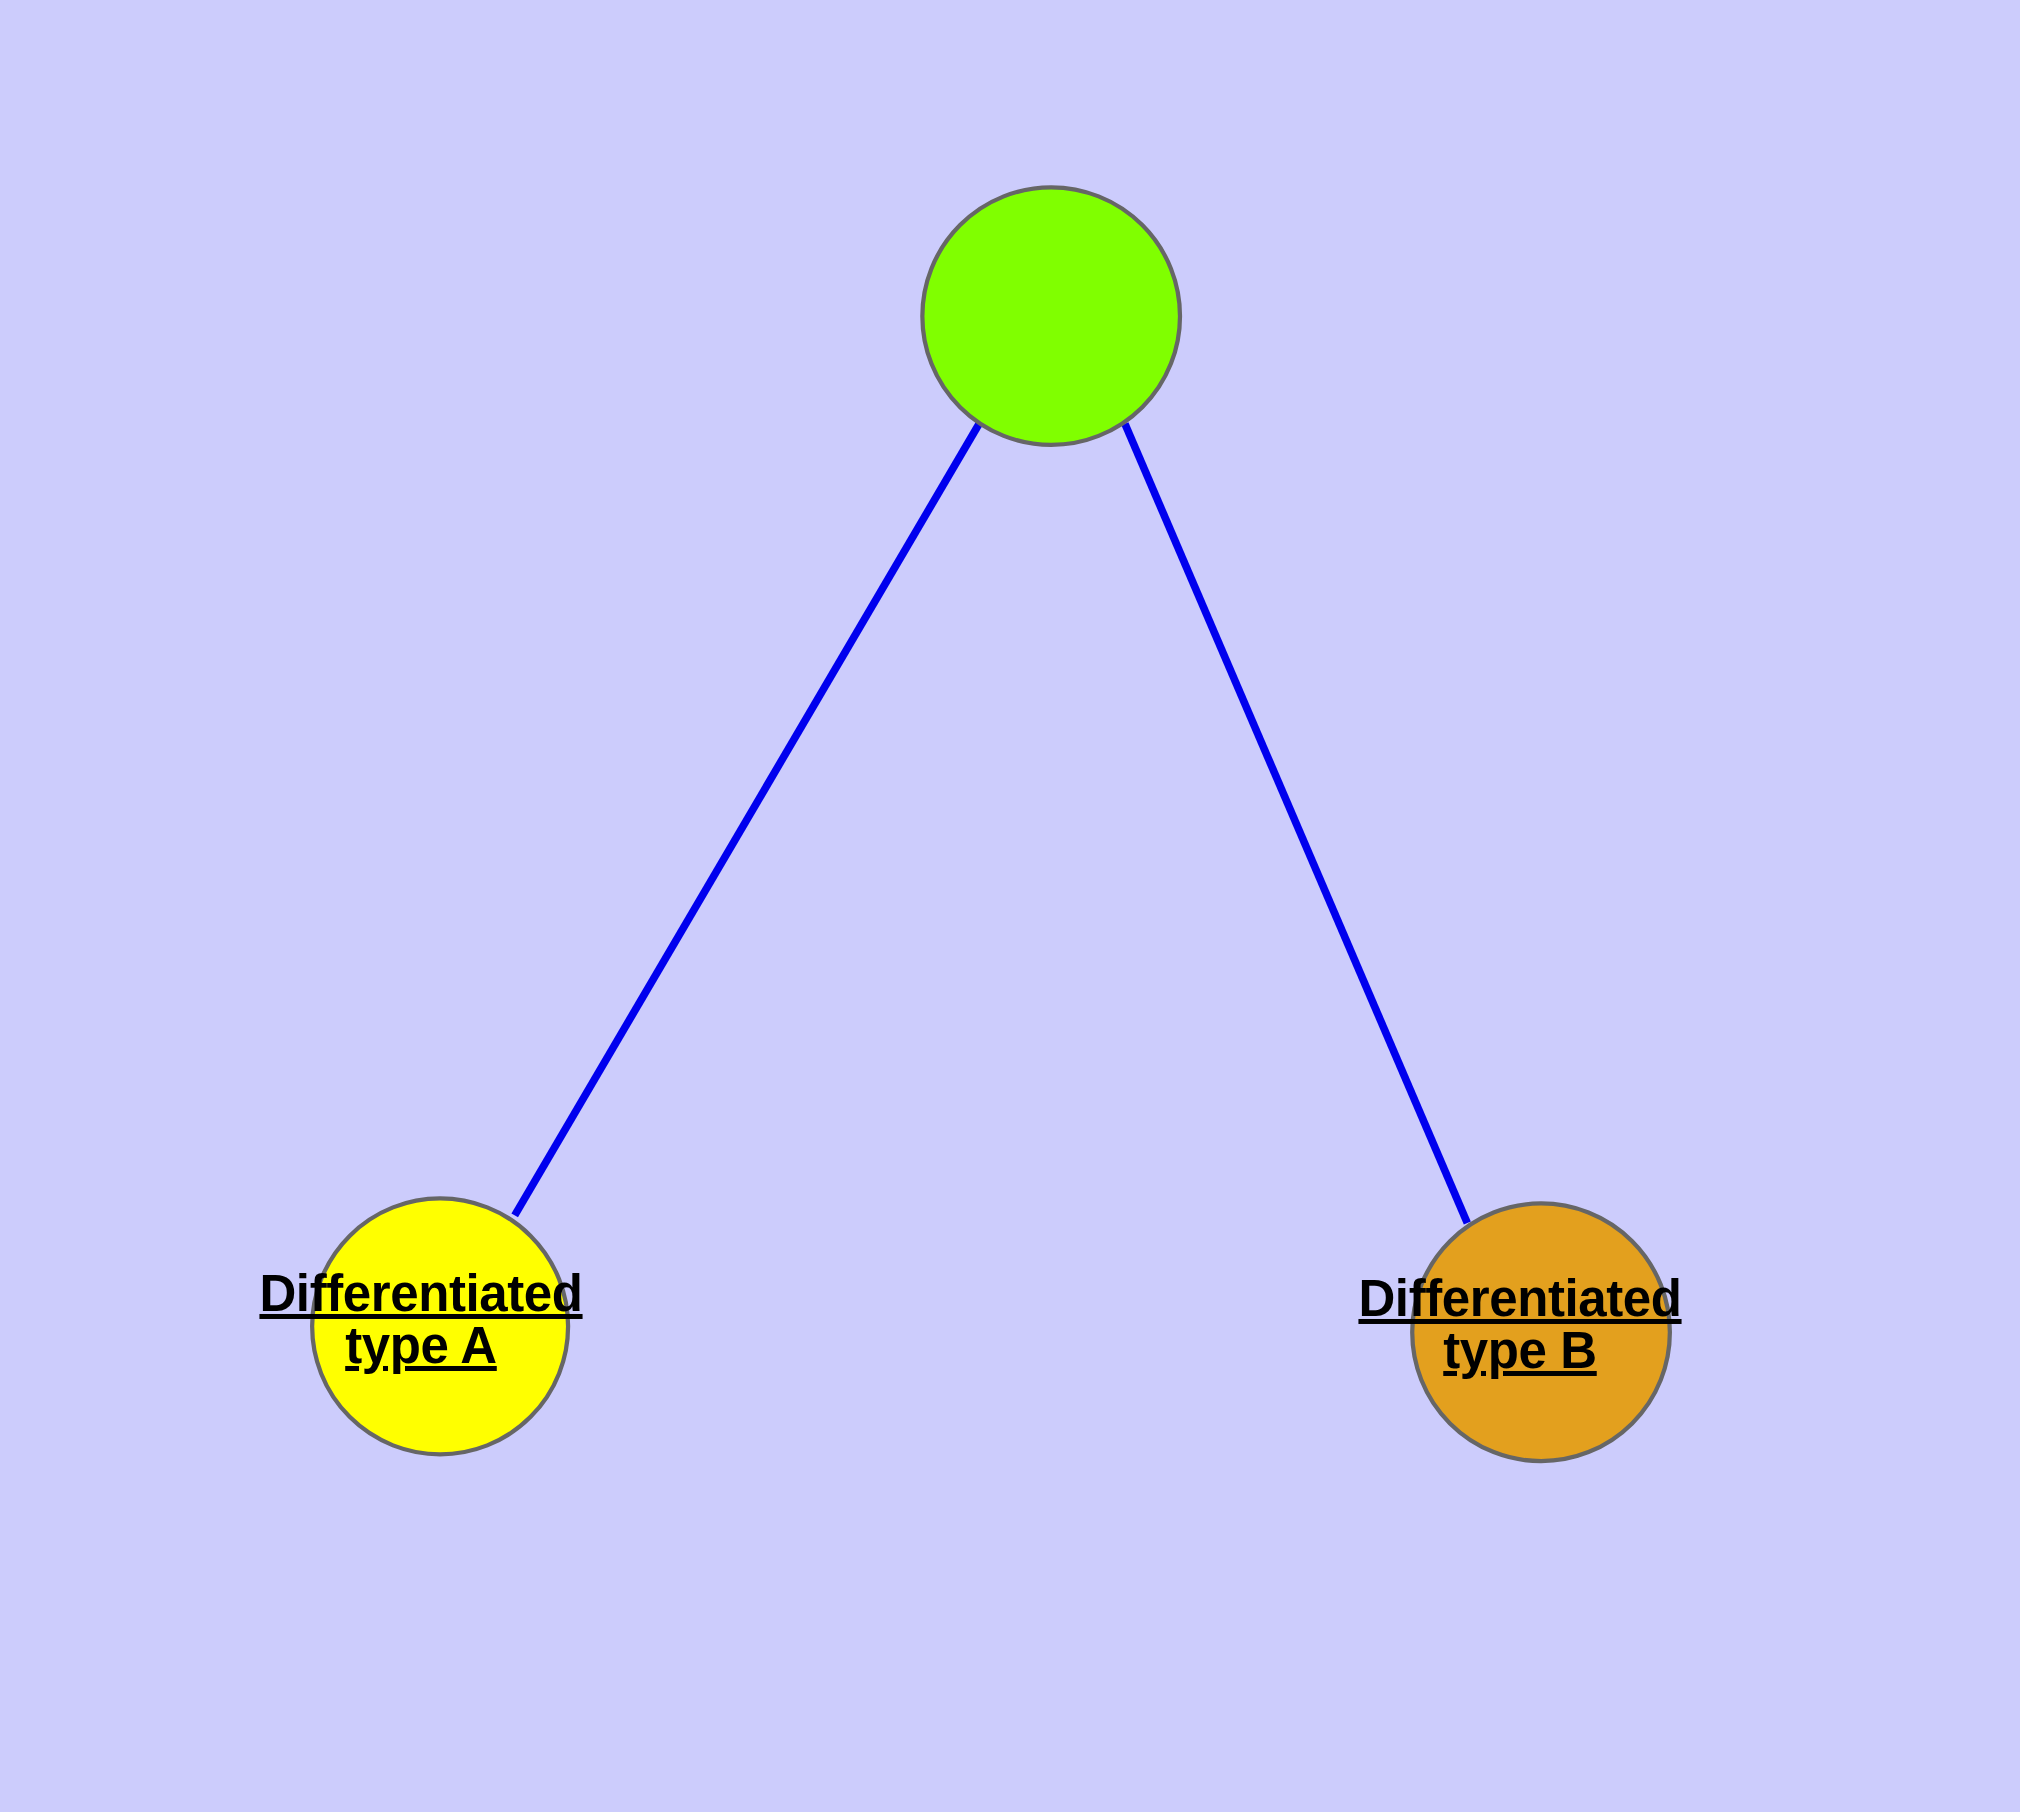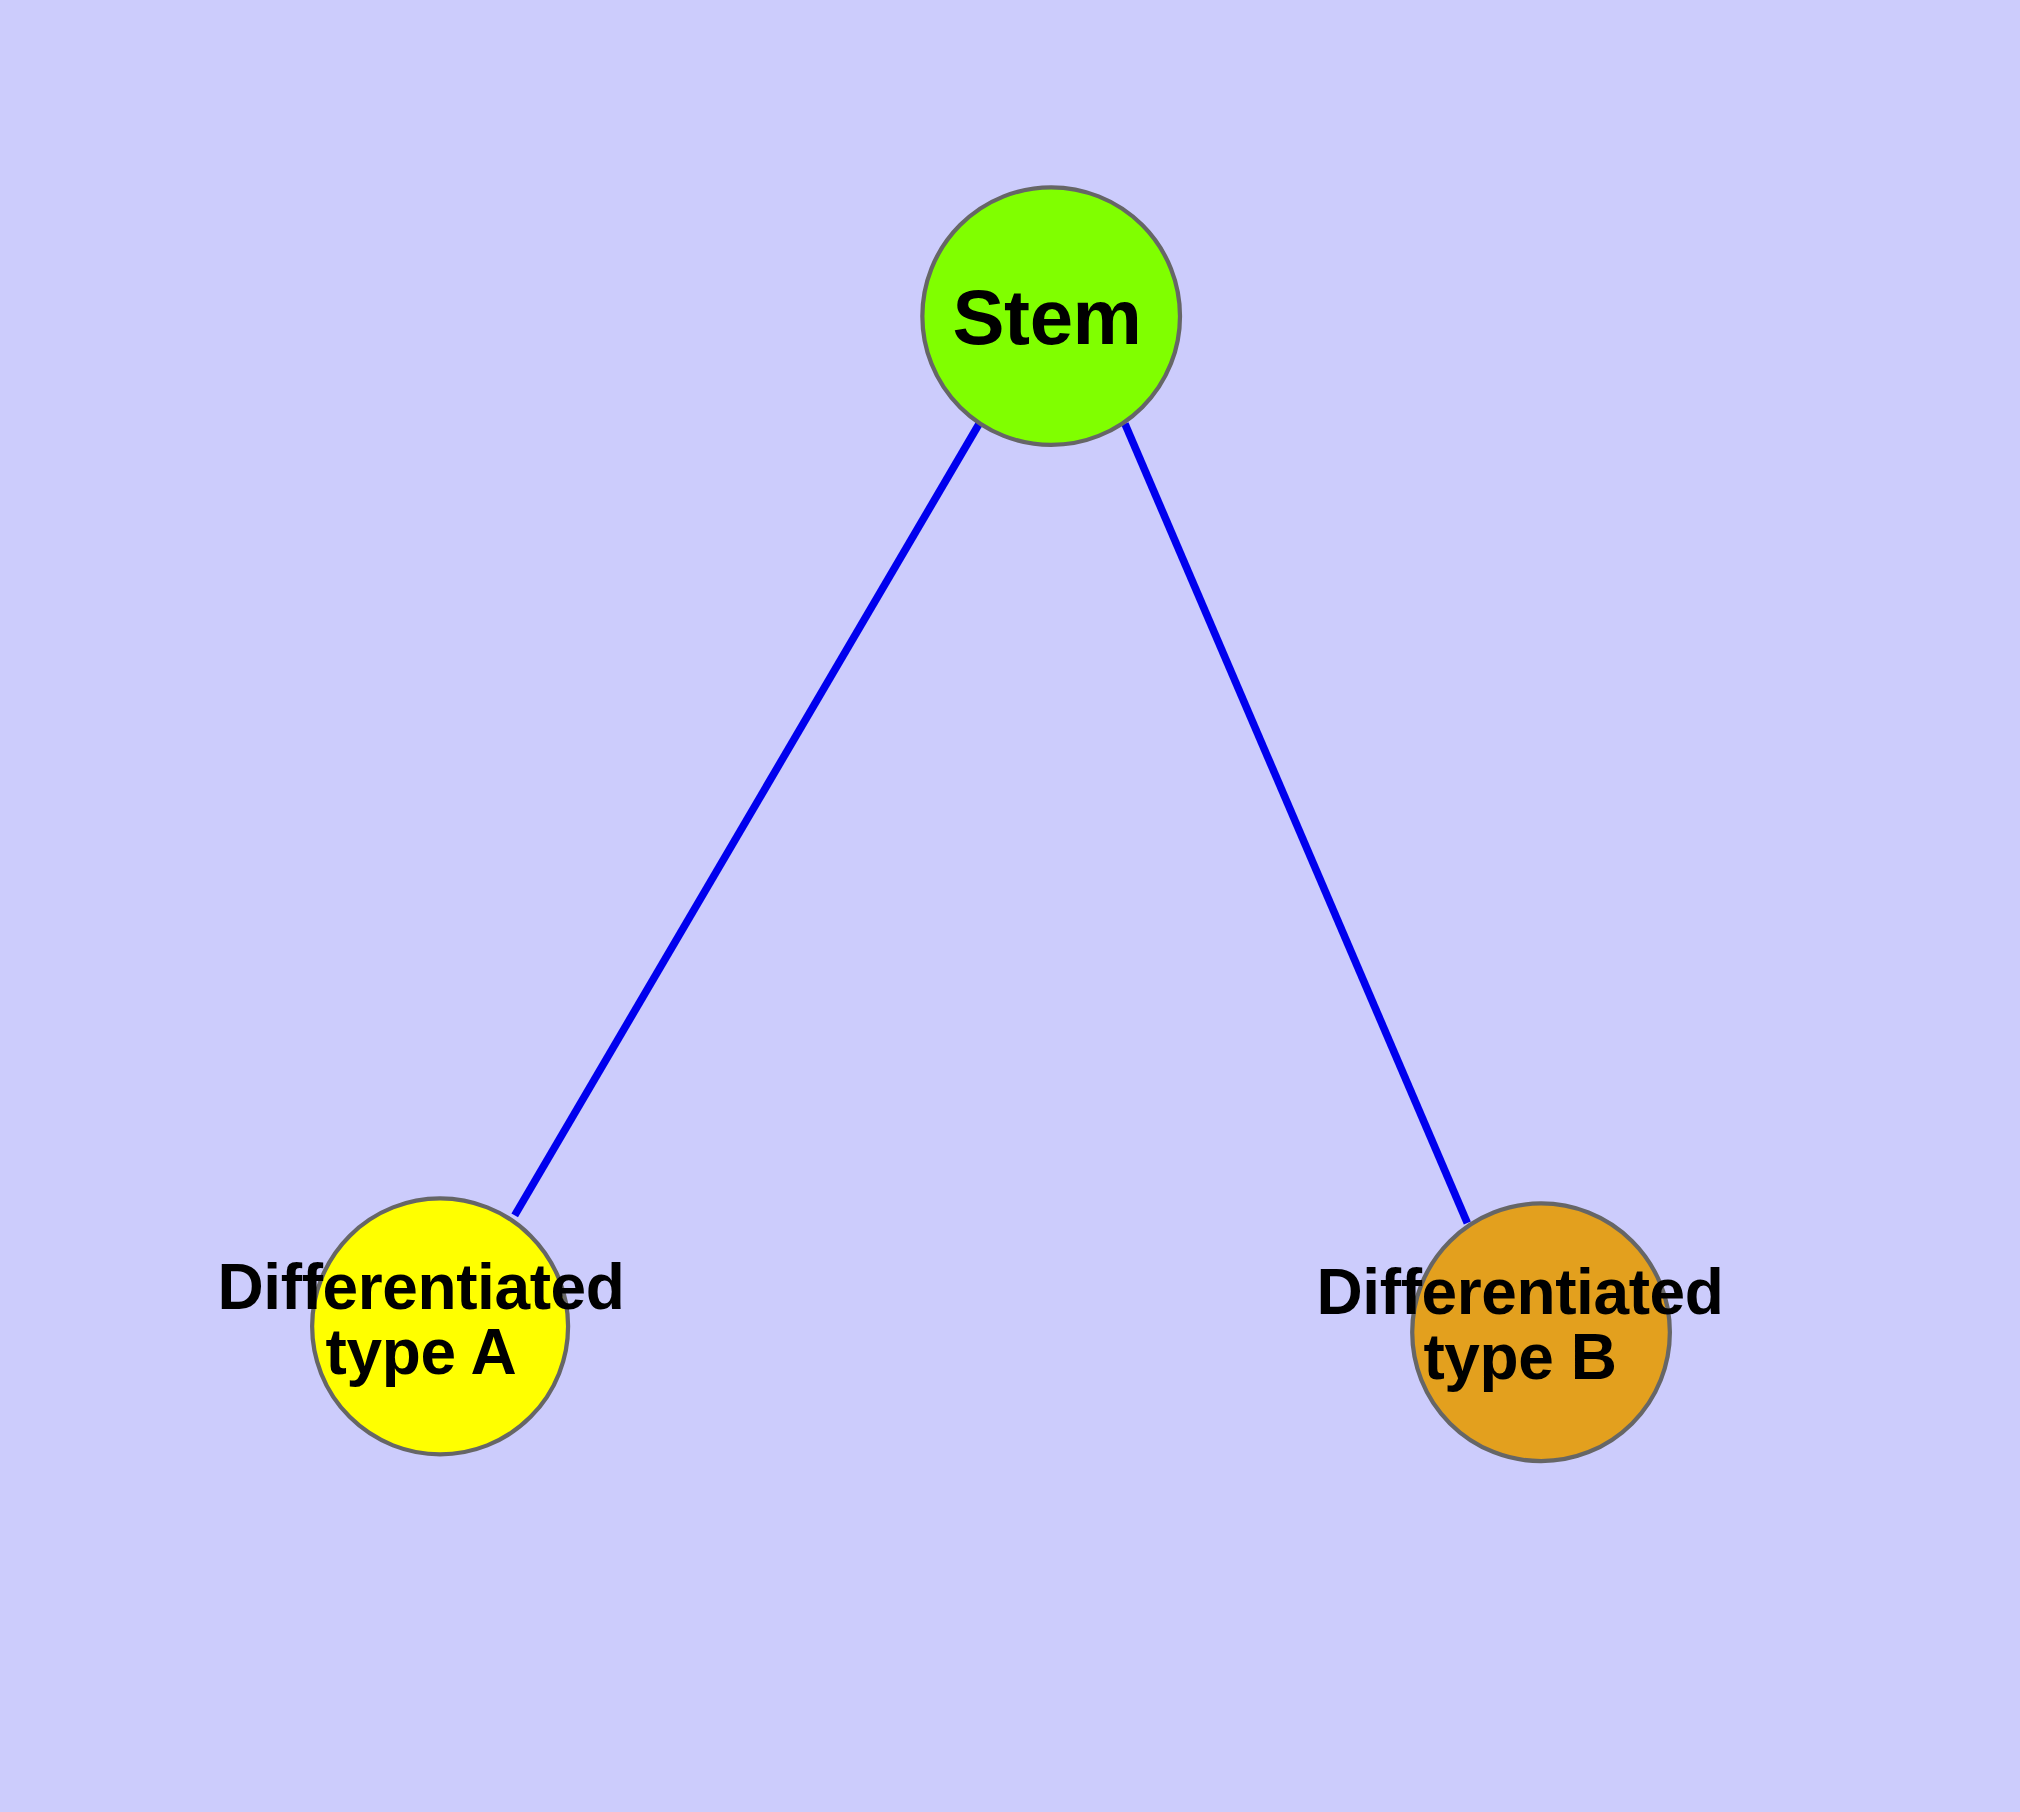--- a/index.html
+++ b/index.html
@@ -39,21 +39,22 @@
     white-space: pre;
     line-height: 1.02;
     letter-spacing: -0.4px;
     transform: translate(-50%, -50%);
     pointer-events: none;
   }
   .node-label.root {
     font-size: 78px;
   }
   .node-label.leaf {
-    font-size: 64px;
+    font-size: 51px;
+    text-decoration: underline;
   }
 </style>
 </head>
 <body>
 
 <div id="stage" style="width: 2021px; height: 1812px;">
 
   <div id="canvas-bg" style="background: rgb(204, 204, 252);"></div>
 
   <svg id="graph-svg" viewBox="0 0 2384 2138">
@@ -61,20 +62,19 @@
       <line id="edge-0" x1="1155" y1="500" x2="607" y2="1434" stroke="#0000ee" stroke-width="9" stroke-linecap="butt"></line>
       <line id="edge-1" x1="1327" y1="500" x2="1731" y2="1443" stroke="#0000ee" stroke-width="9" stroke-linecap="butt"></line>
     </g>
     <g>
       <circle id="node-0" cx="1240" cy="373" r="152" fill="#80ff00" stroke="#666666" stroke-width="5"></circle>
       <circle id="node-1" cx="519" cy="1565" r="151" fill="#ffff00" stroke="#666666" stroke-width="5"></circle>
       <circle id="node-2" cx="1818" cy="1572" r="152" fill="#e3a01e" stroke="#666666" stroke-width="5"></circle>
     </g>
   </svg>
 
-  <div class="node-label root" id="label-0" style="left: 1047px; top: 318px; color: rgb(0, 0, 0);">Stem</div>
   <div class="node-label leaf" id="label-1" style="left: 421px; top: 1320px; color: rgb(0, 0, 0);">Differentiated
 type A</div>
   <div class="node-label leaf" id="label-2" style="left: 1520px; top: 1325px; color: rgb(0, 0, 0);">Differentiated
 type B</div>
 
 </div>
 
 
 </body></html>

